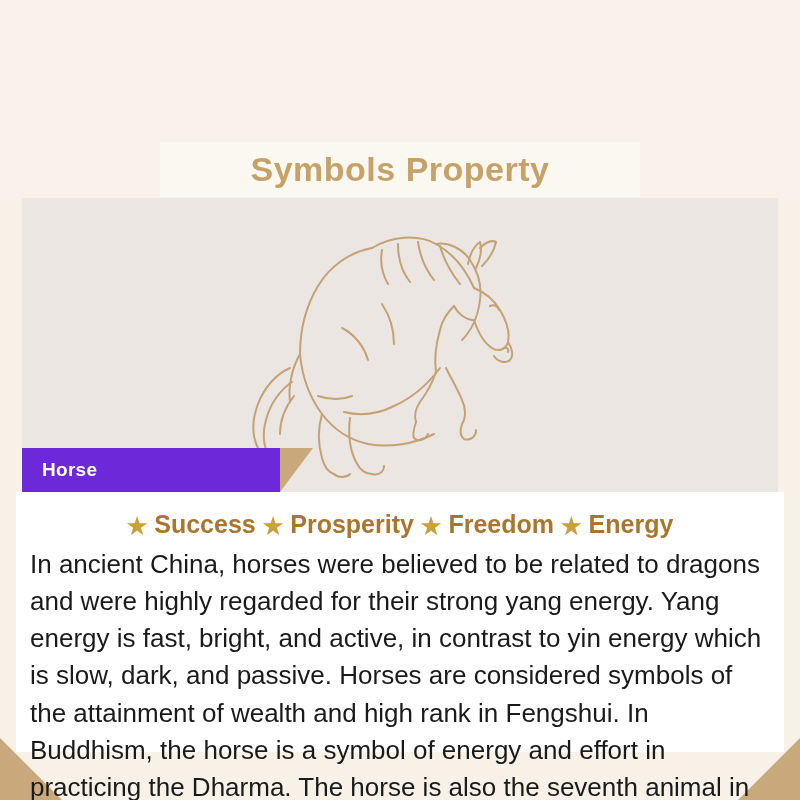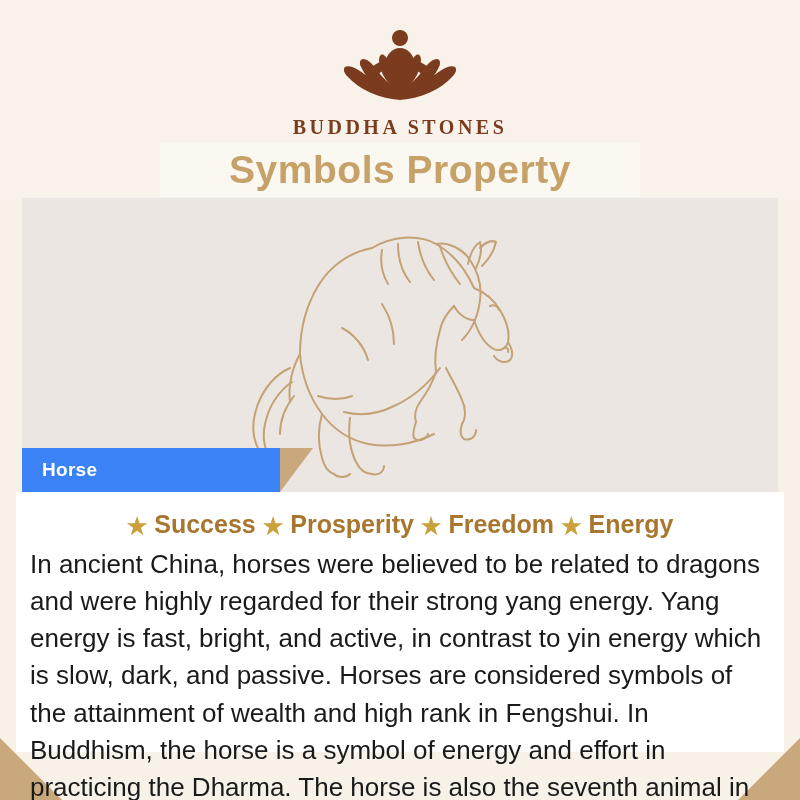--- a/index.html
+++ b/index.html
@@ -85,21 +85,21 @@
     left: 160px;
     top: 142px;
     width: 480px;
     height: 55px;
     background: #fbf7f1;
     display: flex;
     align-items: center;
     justify-content: center;
   }
   .title-band .title-text {
-    font-size: 39px;
+    font-size: 34px;
     font-weight: bold;
     color: #c6a268;
     letter-spacing: 0.5px;
     font-family: "Liberation Sans", sans-serif;
   }
 
   
   .art-band {
     position: absolute;
     left: 22px;
@@ -117,21 +117,21 @@
     height: 280px;
   }
 
   
   .label-ribbon {
     position: absolute;
     left: 22px;
     top: 448px;
     height: 44px;
     width: 258px;
-    background: #3b82f6;
+    background: #6d28d9;
     display: flex;
     align-items: center;
   }
   .label-ribbon .ribbon-text {
     color: #ffffff;
     font-size: 19px;
     font-weight: bold;
     padding-left: 20px;
     letter-spacing: 0.3px;
   }
@@ -185,47 +185,20 @@
 <body>
 
 <div class="page">
 
   <div class="corner-tl"></div>
   <div class="corner-tr"></div>
   <div class="corner-bl"></div>
   <div class="corner-br"></div>
 
   <div class="header">
-    <div class="logo-wrap">
-      <svg class="logo-mark" viewBox="0 0 168 92">
-        <g fill="#7a3b1e">
-
-          <path d="M84 78 C62 76 44 68 31 54 C28 51 27 47 29 45 C32 43 38 45 44 49 C54 56 68 65 84 70 Z"></path>
-          <path d="M84 78 C106 76 124 68 137 54 C140 51 141 47 139 45 C136 43 130 45 124 49 C114 56 100 65 84 70 Z"></path>
-
-          <path d="M84 74 C66 70 52 60 45 45 C43 41 44 37 47 37 C51 37 56 41 60 47 C67 56 75 65 84 68 Z"></path>
-          <path d="M84 74 C102 70 116 60 123 45 C125 41 124 37 121 37 C117 37 112 41 108 47 C101 56 93 65 84 68 Z"></path>
-
-          <path d="M84 70 C72 64 64 52 63 38 C63 33 66 31 69 34 C74 39 79 50 84 62 Z"></path>
-          <path d="M84 70 C96 64 104 52 105 38 C105 33 102 31 99 34 C94 39 89 50 84 62 Z"></path>
-
-          <path d="M84 66 C78 56 76 44 80 32 C82 27 86 27 88 32 C92 44 90 56 84 66 Z"></path>
-
-          <circle cx="84" cy="16" r="8"></circle>
-
-          <path d="M84 26 C92 26 98 33 99 42 C100 50 96 57 90 61 L78 61 C72 57 68 50 69 42 C70 33 76 26 84 26 Z"></path>
-
-          <path d="M70 38 C60 40 52 47 49 55 C48 58 51 60 54 58 C60 53 67 48 74 46 Z"></path>
-          <path d="M98 38 C108 40 116 47 119 55 C120 58 117 60 114 58 C108 53 101 48 94 46 Z"></path>
-
-          <path d="M62 60 C70 66 98 66 106 60 C110 58 108 64 102 67 C92 72 76 72 66 67 C60 64 58 58 62 60 Z"></path>
-        </g>
-      </svg>
-      <div class="brand-name">BUDDHA STONES</div>
-    </div>
 
     <div class="title-band">
       <span class="title-text">Symbols Property</span>
     </div>
   </div>
 
   <div class="art-band">
     <svg class="horse-svg" viewBox="0 0 350 280">
       <g fill="none" stroke="#c3a275" stroke-width="2" stroke-linecap="round" stroke-linejoin="round">
 

